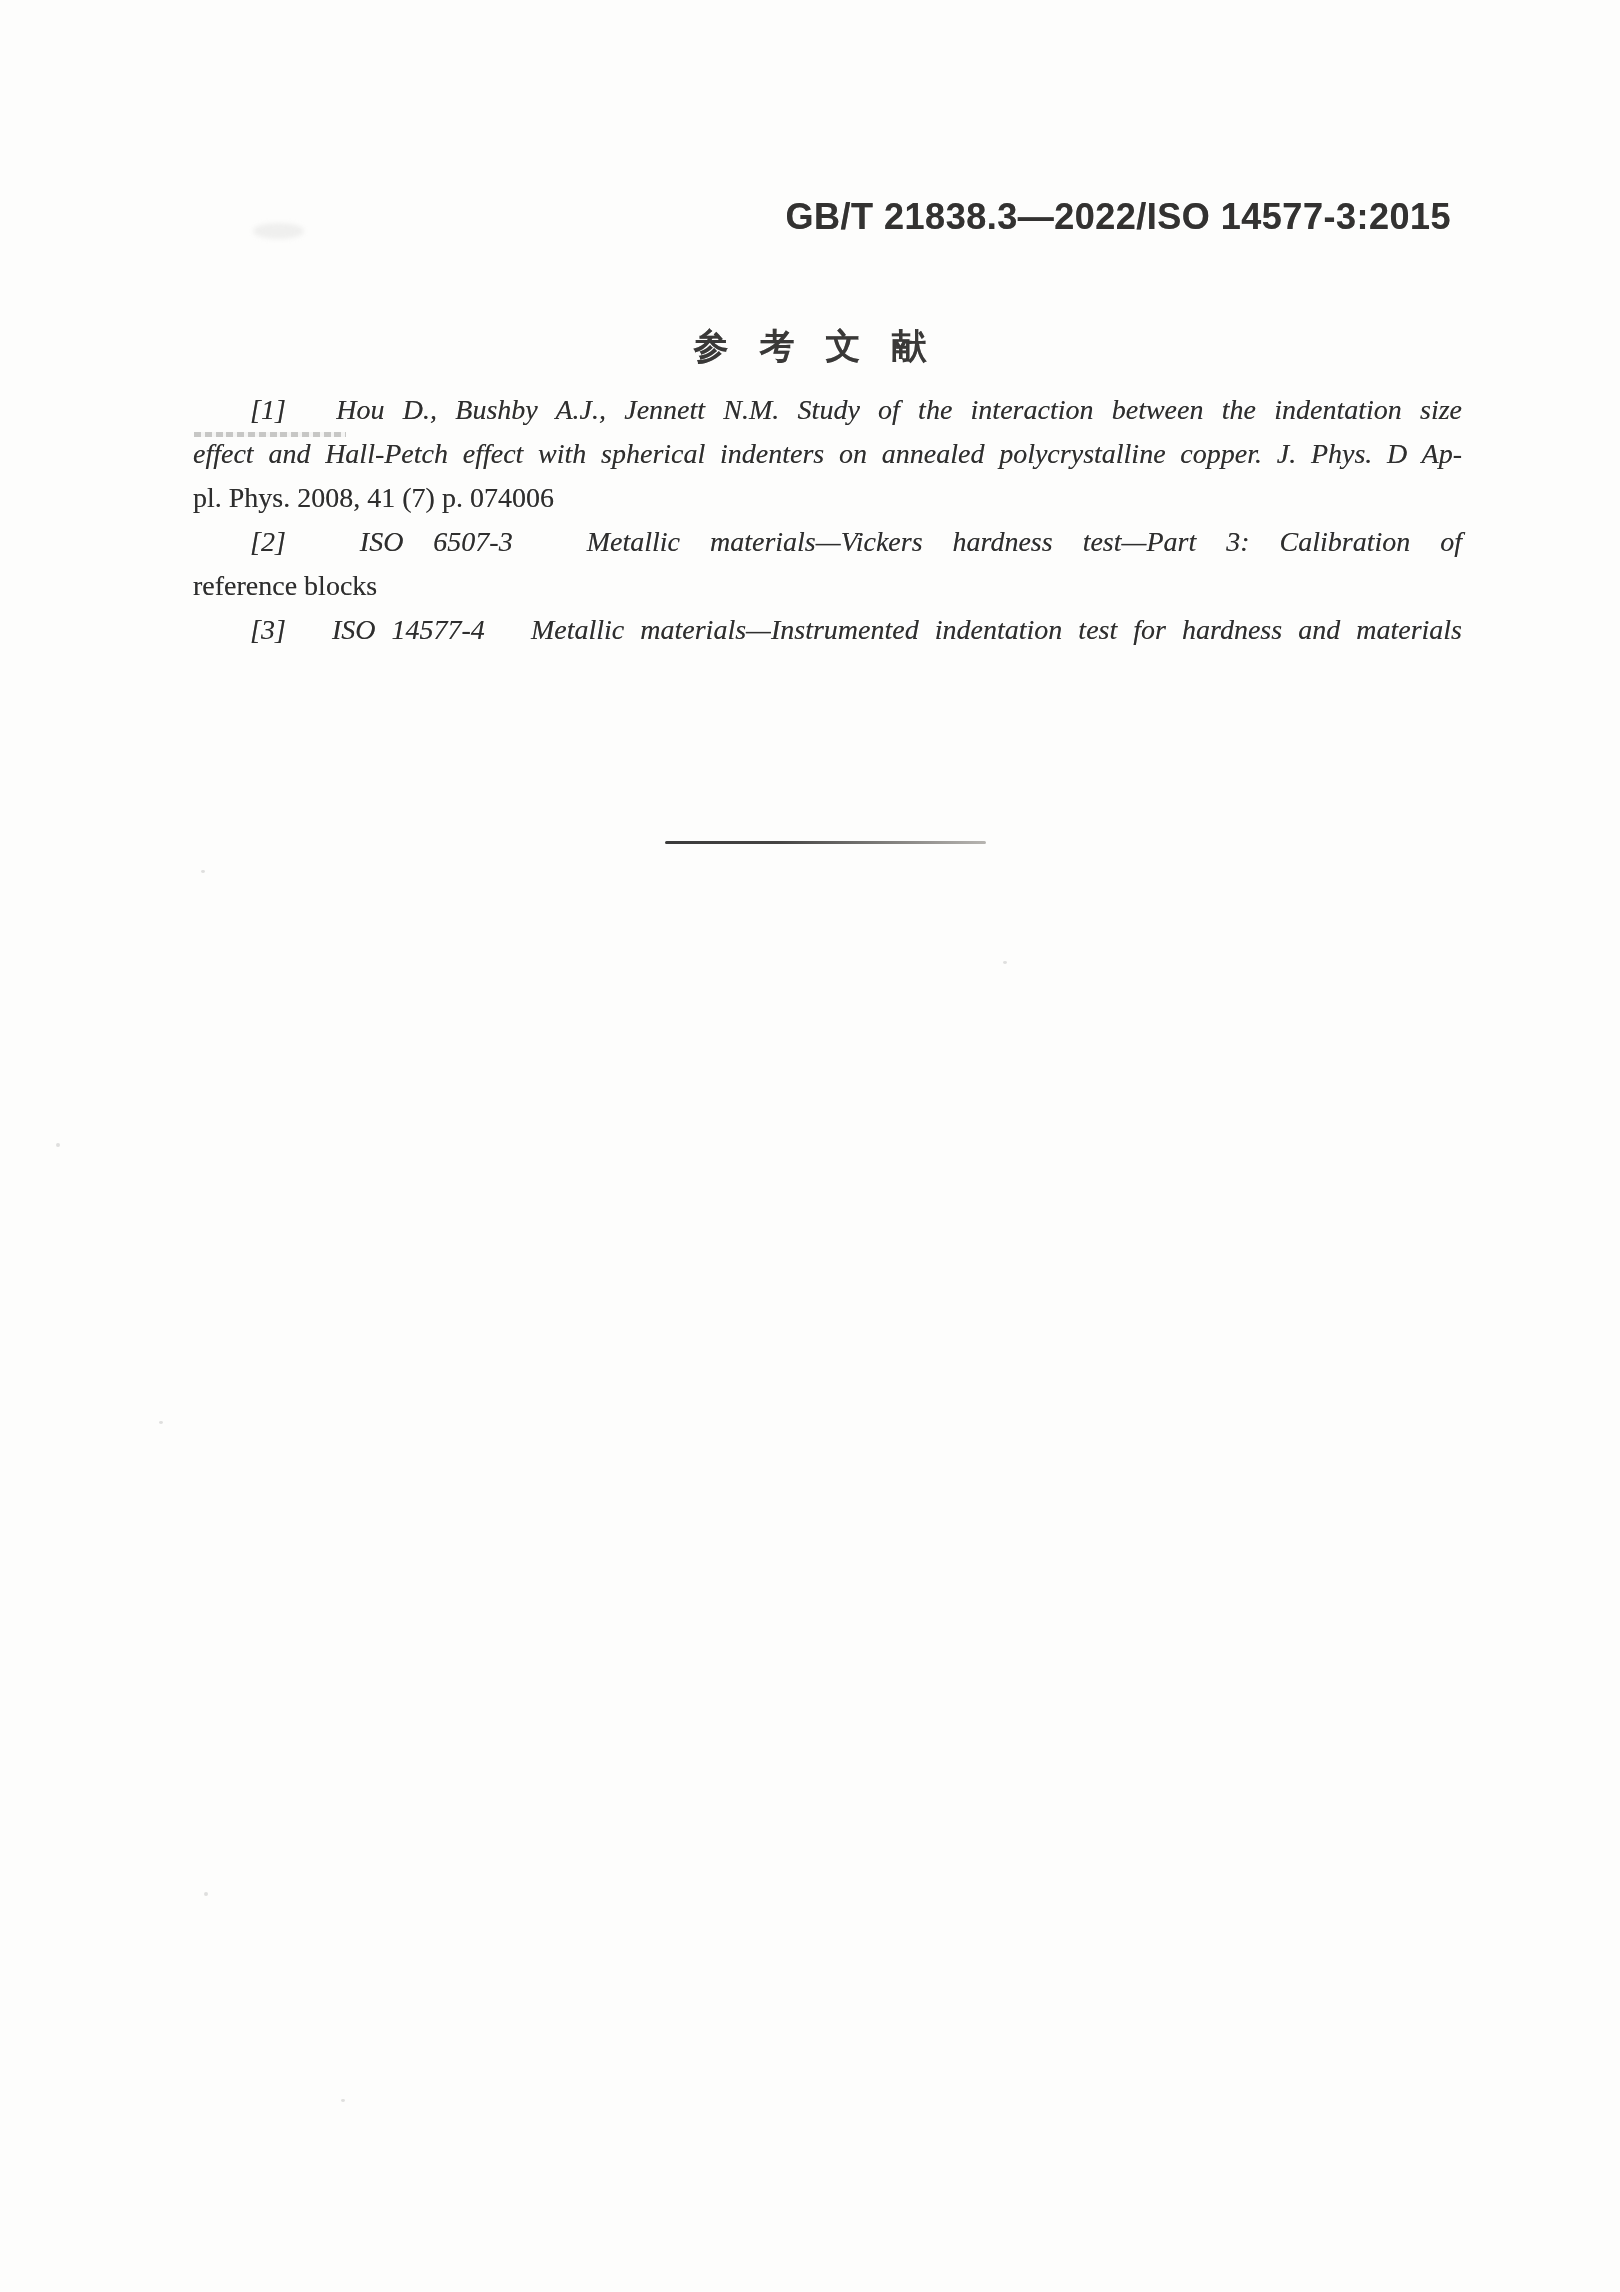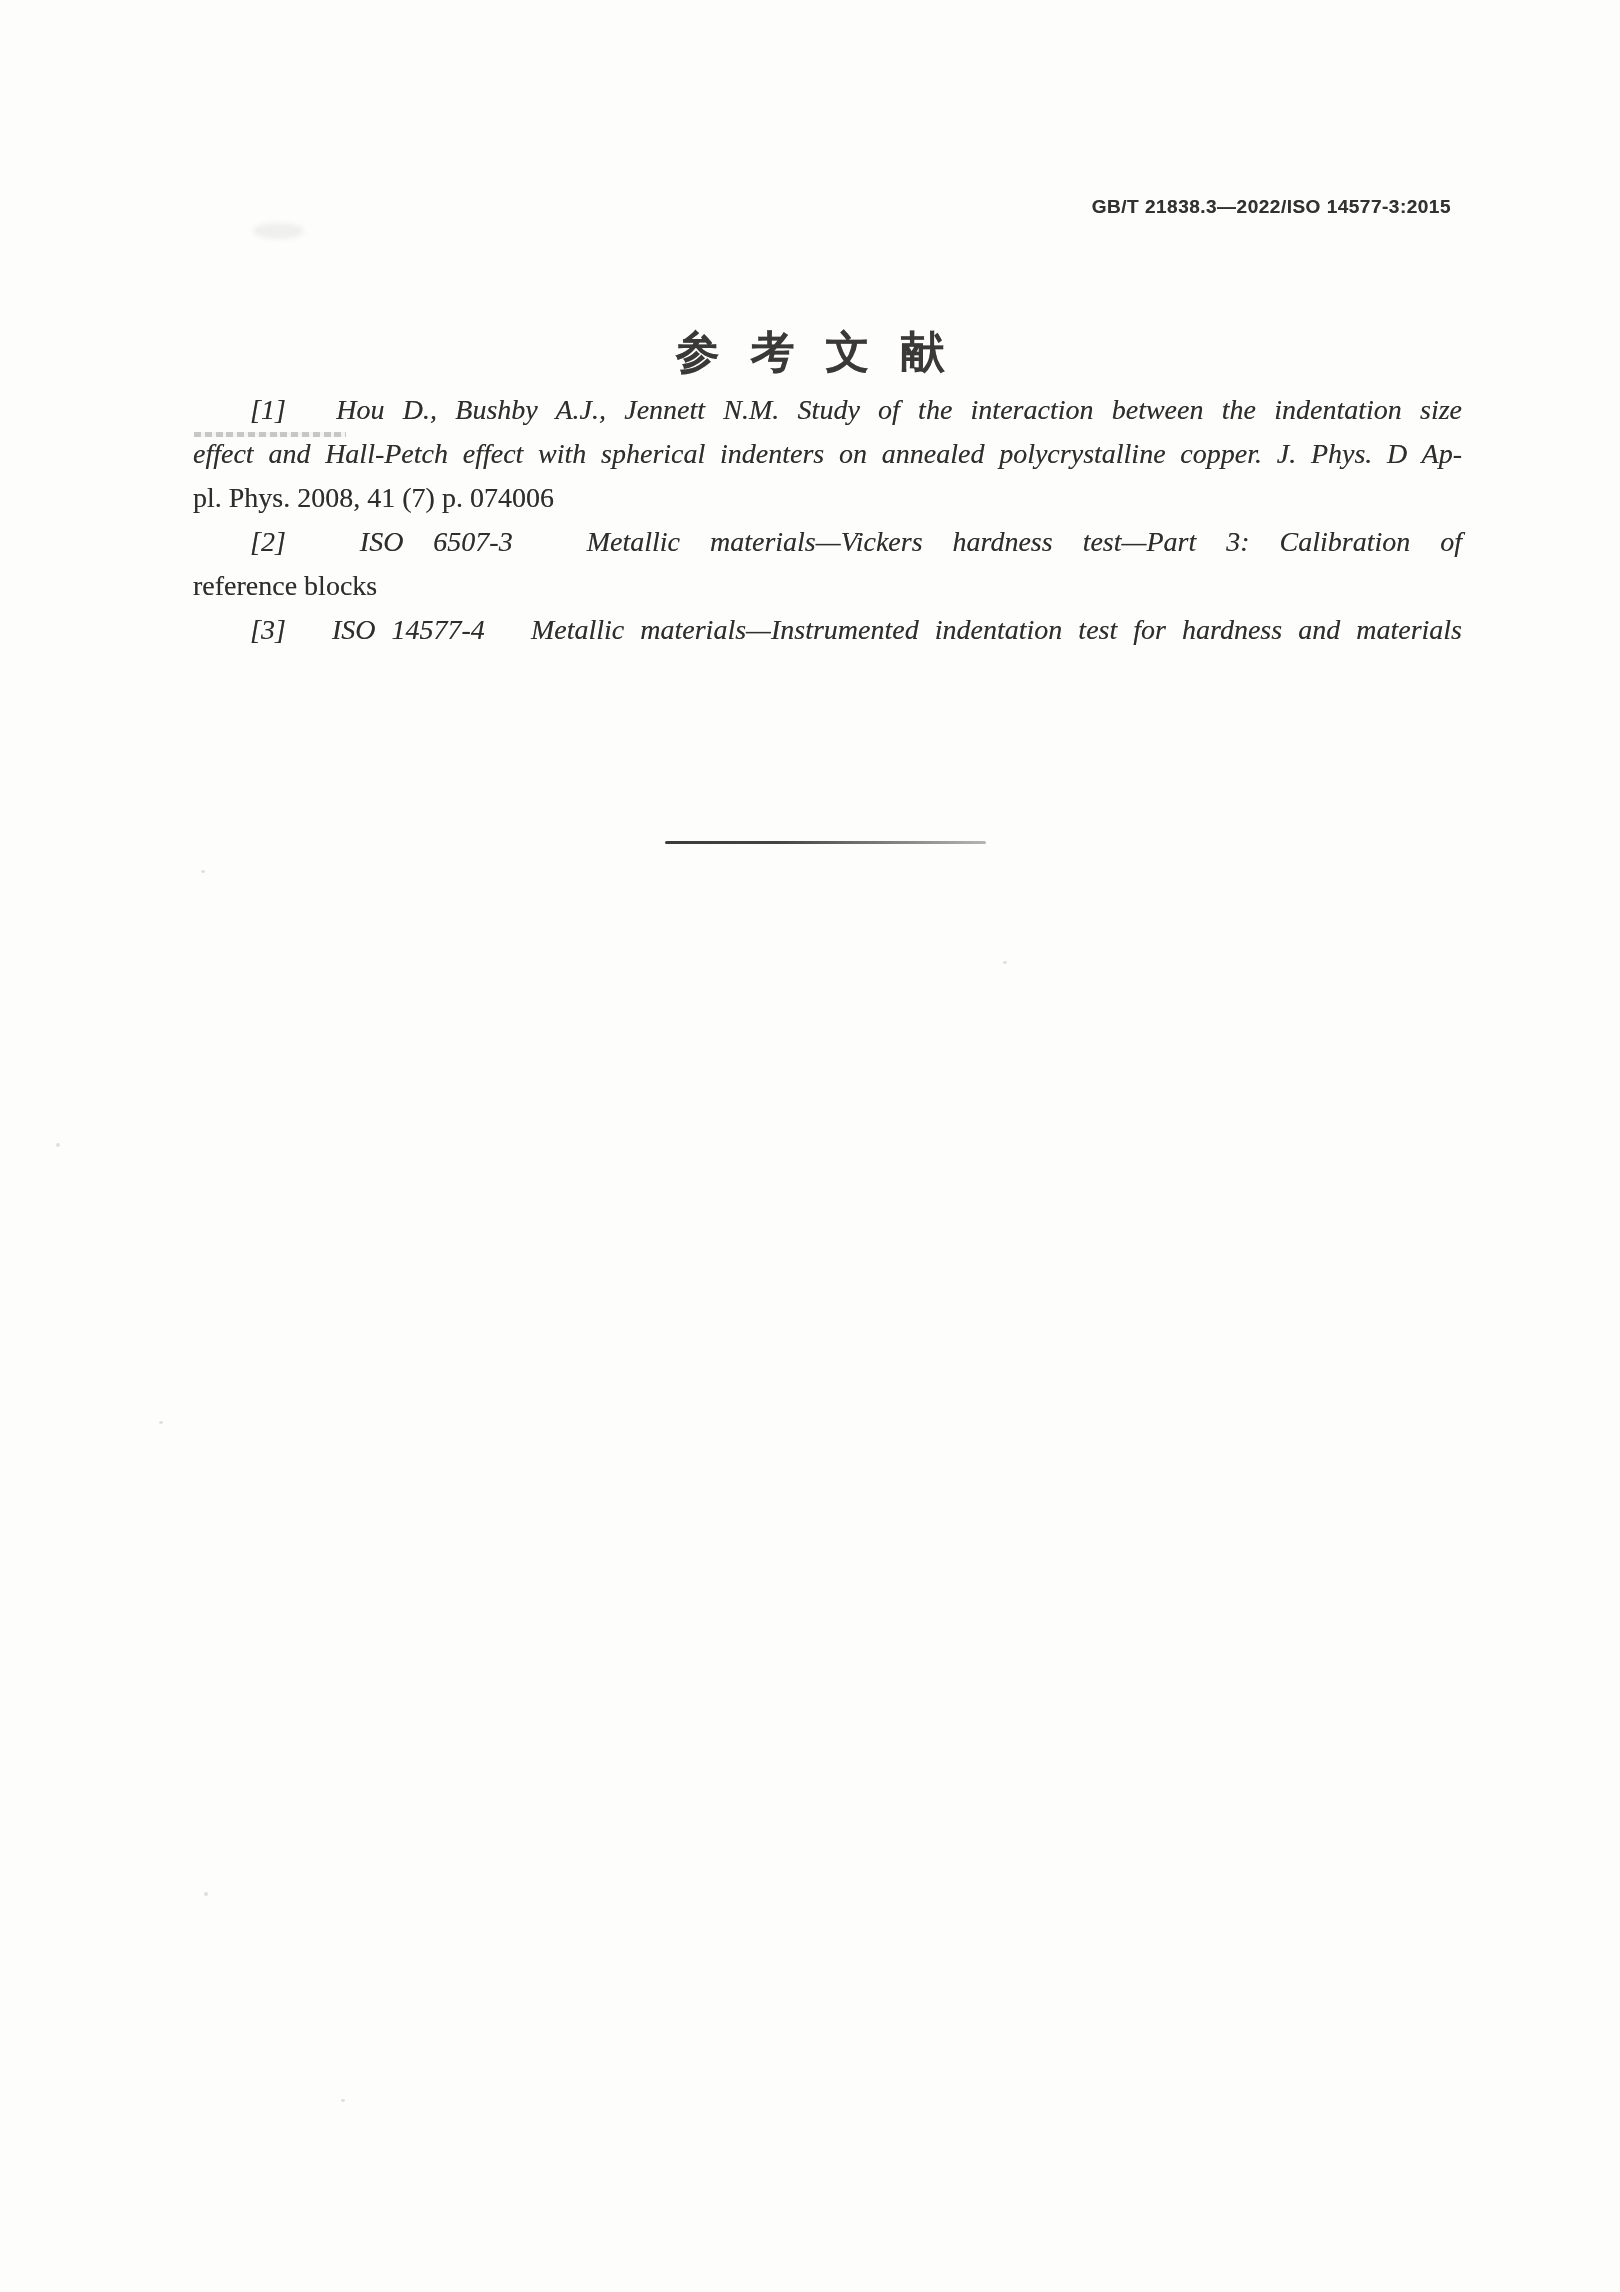--- a/index.html
+++ b/index.html
@@ -18,35 +18,35 @@
     color: #2e2e2e;
   }
   .header {
     position: absolute;
     top: 196px;
     left: 0;
     right: 169px;
     text-align: right;
     font-family: "Liberation Sans", "DejaVu Sans", sans-serif;
     font-weight: 700;
-    font-size: 19px;
+    font-size: 36px;
     letter-spacing: 0.5px;
     color: #333231;
     text-shadow: 0 0 0.5px rgba(50,50,50,0.55);
   }
   .doc-title {
     position: absolute;
     top: 323px;
     left: 0;
     width: 100%;
     margin: 0;
     text-align: center;
     font-family: Liberation Sans, sans-serif;
     font-weight: 700;
-    font-size: 44px;
+    font-size: 35px;
     letter-spacing: 31px;
     text-indent: 31px;
     color: #3a3938;
     text-shadow: 0 0 0.5px rgba(60,60,60,0.5);
   }
   .refs {
     position: absolute;
     top: 388px;
     left: 193px;
     width: 1269px;

